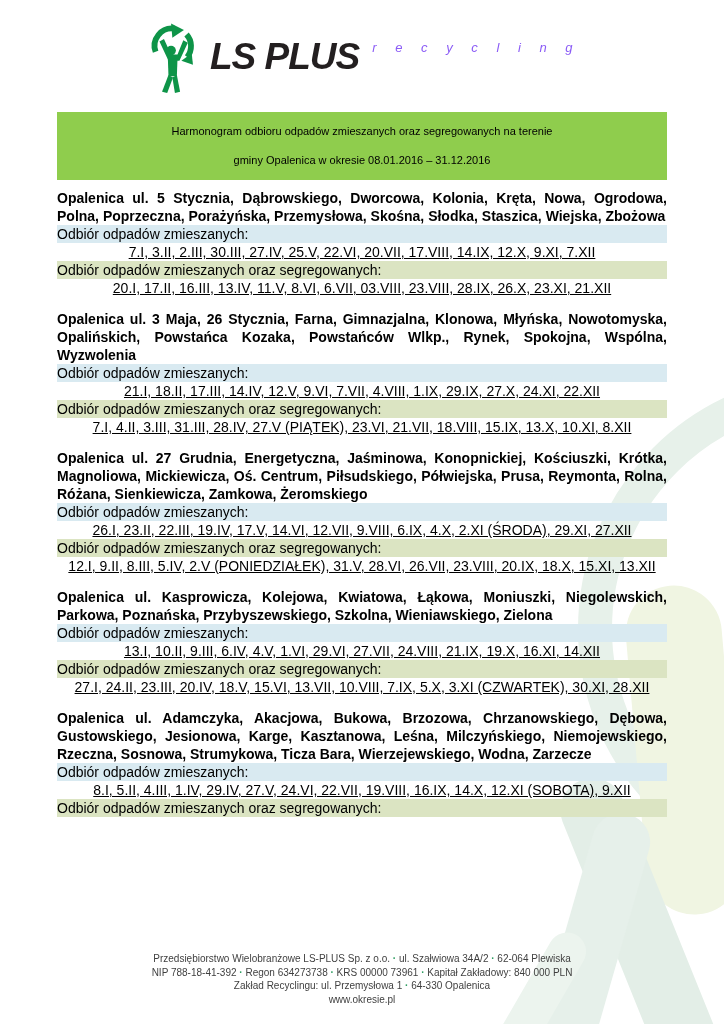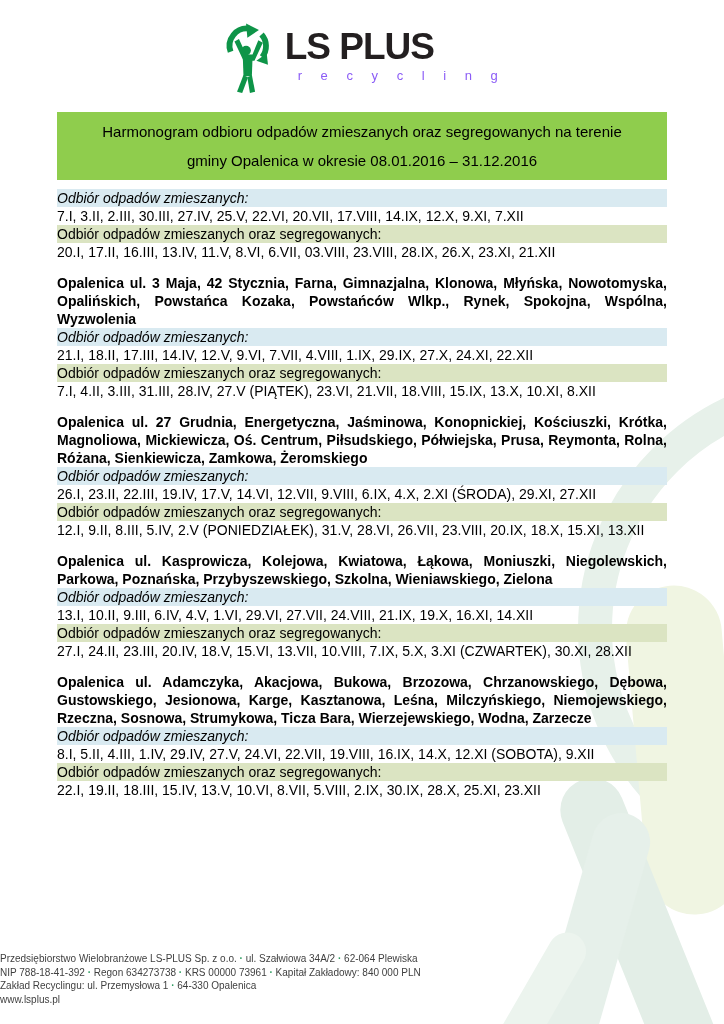--- a/index.html
+++ b/index.html
@@ -31,46 +31,46 @@
     left:520px; top:925px; width:38px; height:150px;
     background:#ecf4ee; border-radius:30px; transform:rotate(30deg);
   }
   
   .content { position:relative; z-index:1; }
   .logo-row {
     display:flex; justify-content:center; align-items:center;
     padding-top:16px; height:82px; gap:8px;
   }
   .logo-icon { width:58px; height:78px; flex:0 0 auto; }
-  .logo-text { display:flex; flex-direction:column; }
+  .logo-text { display:flex; flex-direction:row;font-style:italic; }
   .logo-name {
     font-size:37px; font-weight:800; letter-spacing:-1px;
     color:#231f20; line-height:38px;
   }
   .logo-sub {
     font-size:13px; letter-spacing:7.5px; color:#8b5cf6;
     line-height:20px; padding-left:3px;margin-left:10px;
   }
   .banner {
     width:590px; margin:14px auto 9px auto; padding:5px 10px;
     background:var(--banner-green,#8fcd4d);
-    text-align:center; font-size:15px; color:#000;
+    text-align:center; font-size:11px; color:#000;
   }
   .banner-line { line-height:29px; }
   .col { width:610px; margin:0 auto; font-size:14px; line-height:18px; }
   .section { margin-bottom:13px; }
   .streets { font-weight:bold; text-align:justify; }
   .bar { width:100%; }
-  .bar-blue  { background:var(--highlight-blue,#d9eaf1);font-style:italic; }
+  .bar-blue  { background:var(--highlight-blue,#d9eaf1); }
   .bar-olive { background:var(--highlight-olive,#dbe4c2); }
-  .dates { text-align:left; }
+  .dates { text-align:center;text-decoration:underline; }
   
   .footer {
     position:absolute; z-index:1; left:0; right:0; bottom:18px;
-    text-align:left; font-size:10px; line-height:13.5px; color:#3f3f3f;
+    text-align:center; font-size:10px; line-height:13.5px; color:#3f3f3f;
   }
   .footer .dot { color:var(--footer-dot-green,#2f9e62); font-weight:bold; }
 </style>
 </head>
 <body>
 
 <div class="page">
 
   <div class="wm wm-ring"></div>
   <div class="wm wm-torso"></div>
@@ -103,28 +103,29 @@
     </div>
 
     <div class="banner">
       <div class="banner-line">Harmonogram odbioru odpadów zmieszanych oraz segregowanych na terenie</div>
       <div class="banner-line">gminy Opalenica w okresie 08.01.2016 – 31.12.2016</div>
     </div>
 
     <div class="col">
 
       <div class="section">
+        <div class="streets">Opalenica ul. 5 Stycznia, Dąbrowskiego, Dworcowa, Kolonia, Kręta, Nowa, Ogrodowa, Polna, Poprzeczna, Porażyńska, Przemysłowa, Skośna, Słodka, Staszica, Wiejska, Zbożowa</div>
         <div class="bar bar-blue">Odbiór odpadów zmieszanych:</div>
         <div class="dates">7.I, 3.II, 2.III, 30.III, 27.IV, 25.V, 22.VI, 20.VII, 17.VIII, 14.IX, 12.X, 9.XI, 7.XII</div>
         <div class="bar bar-olive">Odbiór odpadów zmieszanych oraz segregowanych:</div>
         <div class="dates">20.I, 17.II, 16.III, 13.IV, 11.V, 8.VI, 6.VII, 03.VIII, 23.VIII, 28.IX, 26.X, 23.XI, 21.XII</div>
       </div>
 
       <div class="section">
-        <div class="streets">Opalenica ul. 3 Maja, 42 Stycznia, Farna, Gimnazjalna, Klonowa, Młyńska, Nowotomyska, Opalińskich, Powstańca Kozaka, Powstańców Wlkp., Rynek, Spokojna, Wspólna, Wyzwolenia</div>
+        <div class="streets">Opalenica ul. 3 Maja, 26 Stycznia, Farna, Gimnazjalna, Klonowa, Młyńska, Nowotomyska, Opalińskich, Powstańca Kozaka, Powstańców Wlkp., Rynek, Spokojna, Wspólna, Wyzwolenia</div>
         <div class="bar bar-blue">Odbiór odpadów zmieszanych:</div>
         <div class="dates">21.I, 18.II, 17.III, 14.IV, 12.V, 9.VI, 7.VII, 4.VIII, 1.IX, 29.IX, 27.X, 24.XI, 22.XII</div>
         <div class="bar bar-olive">Odbiór odpadów zmieszanych oraz segregowanych:</div>
         <div class="dates">7.I, 4.II, 3.III, 31.III, 28.IV, 27.V (PIĄTEK), 23.VI, 21.VII, 18.VIII, 15.IX, 13.X, 10.XI, 8.XII</div>
       </div>
 
       <div class="section">
         <div class="streets">Opalenica ul. 27 Grudnia, Energetyczna, Jaśminowa, Konopnickiej, Kościuszki, Krótka, Magnoliowa, Mickiewicza, Oś. Centrum, Piłsudskiego, Półwiejska, Prusa, Reymonta, Rolna, Różana, Sienkiewicza, Zamkowa, Żeromskiego</div>
         <div class="bar bar-blue">Odbiór odpadów zmieszanych:</div>
         <div class="dates">26.I, 23.II, 22.III, 19.IV, 17.V, 14.VI, 12.VII, 9.VIII, 6.IX, 4.X, 2.XI (ŚRODA), 29.XI, 27.XII</div>
@@ -138,26 +139,25 @@
         <div class="dates">13.I, 10.II, 9.III, 6.IV, 4.V, 1.VI, 29.VI, 27.VII, 24.VIII, 21.IX, 19.X, 16.XI, 14.XII</div>
         <div class="bar bar-olive">Odbiór odpadów zmieszanych oraz segregowanych:</div>
         <div class="dates">27.I, 24.II, 23.III, 20.IV, 18.V, 15.VI, 13.VII, 10.VIII, 7.IX, 5.X, 3.XI (CZWARTEK), 30.XI, 28.XII</div>
       </div>
 
       <div class="section">
         <div class="streets">Opalenica ul. Adamczyka, Akacjowa, Bukowa, Brzozowa, Chrzanowskiego, Dębowa, Gustowskiego, Jesionowa, Karge, Kasztanowa, Leśna, Milczyńskiego, Niemojewskiego, Rzeczna, Sosnowa, Strumykowa, Ticza Bara, Wierzejewskiego, Wodna, Zarzecze</div>
         <div class="bar bar-blue">Odbiór odpadów zmieszanych:</div>
         <div class="dates">8.I, 5.II, 4.III, 1.IV, 29.IV, 27.V, 24.VI, 22.VII, 19.VIII, 16.IX, 14.X, 12.XI (SOBOTA), 9.XII</div>
         <div class="bar bar-olive">Odbiór odpadów zmieszanych oraz segregowanych:</div>
-        <div class="dates">22.I, 19.II, 18.III, 15.IV, 13.V, 10.VI, 8.VII, 5.VIII, 2.IX, 30.IX, 28.X, 25.XI, 23.XII</div>
       </div>
 
     </div>
   </div>
 
   <div class="footer">
     <div class="footer-line">Przedsiębiorstwo Wielobranżowe LS-PLUS Sp. z o.o. <span class="dot">·</span> ul. Szałwiowa 34A/2 <span class="dot">·</span> 62-064 Plewiska</div>
     <div class="footer-line">NIP 788-18-41-392 <span class="dot">·</span> Regon 634273738 <span class="dot">·</span> KRS 00000 73961 <span class="dot">·</span> Kapitał Zakładowy: 840 000 PLN</div>
     <div class="footer-line">Zakład Recyclingu: ul. Przemysłowa 1 <span class="dot">·</span> 64-330 Opalenica</div>
-    <div class="footer-line">www.lsplus.pl</div>
+    <div class="footer-line">www.okresie.pl</div>
   </div>
 
 </div>
 
 </body></html>

